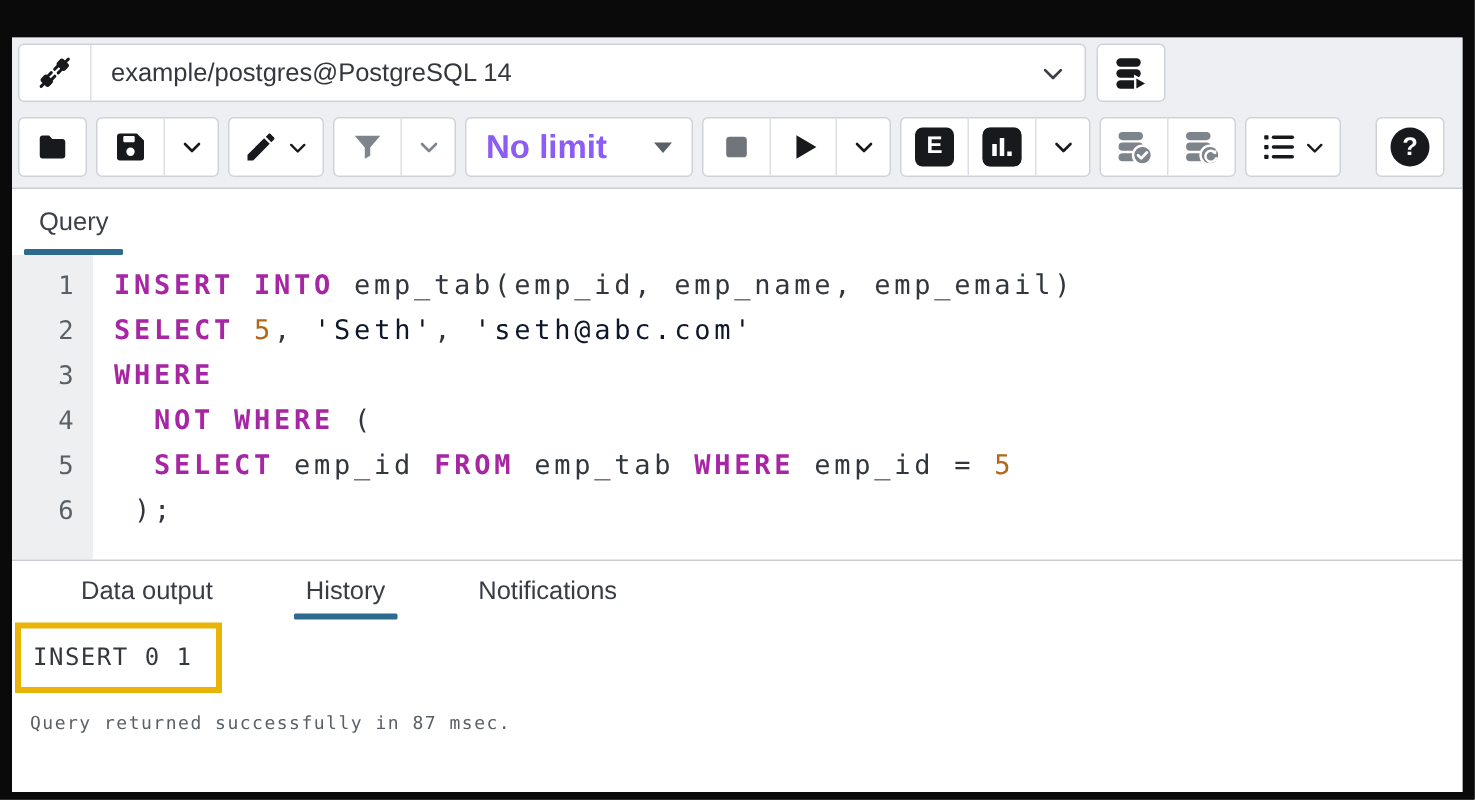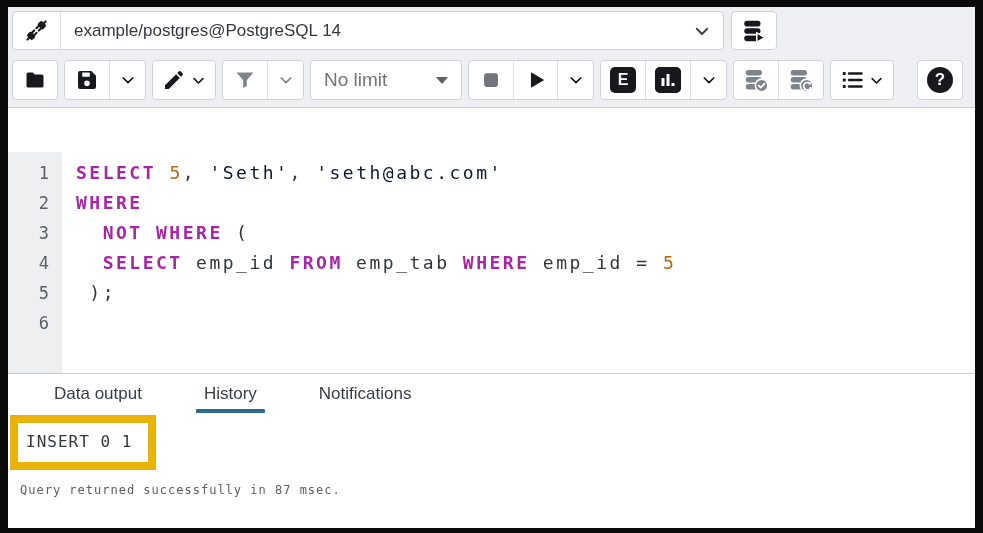--- a/index.html
+++ b/index.html
@@ -1,21 +1,21 @@
 <!DOCTYPE html>
 <html><head>
 <meta charset="utf-8">
 <style>
   * { box-sizing: border-box; margin: 0; padding: 0; }
   html,body { background:#000; }
   .screen {
     position: relative;
     width: 983px; height: 533px;
     background: #0a0a0a;
-    padding: 7px 8px 5px 8px;
+    padding: 25px 8px 5px 8px;
     font-family: "Liberation Sans", sans-serif;
   }
   .app {
     width: 100%; height: 100%;
     background: #fff;
     display: flex; flex-direction: column;
     overflow: hidden;
   }
 
   
@@ -63,21 +63,21 @@
   .tb-btn {
     min-width: 44px; padding: 0 9px;
     display: flex; align-items: center; justify-content: center; gap: 5px;
     background: none; border: none; cursor: pointer;
     color: #17191d; font-family: inherit;
   }
   .tb-btn.divided { border-left: 1px solid #dcdfe3; }
   .tb-btn.narrow { min-width: 36px; padding: 0 6px; }
   .tb-btn.disabled { color: #7e848b; cursor: default; }
   .limit-select { width: 150px; justify-content: space-between; padding: 0 13px; }
-  .limit-label { font-size: 19px; color: #737373; }
+  .limit-label { font-size: 22px; color: #8b5cf6; font-weight: bold; }
   .caret-solid {
     width: 0; height: 0;
     border-left: 6px solid transparent; border-right: 6px solid transparent;
     border-top: 7px solid #596066;
   }
   .e-badge, .chart-badge, .help-circle {
     width: 26px; height: 26px;
     background: #17191d; color: #fff;
     display: flex; align-items: center; justify-content: center;
     font-weight: bold; font-size: 16px;
@@ -149,21 +149,21 @@
   
   .messages {
     flex: 0 0 115px;
     background: #fff;
     padding: 2px 0 0 2px;
     font-family: "DejaVu Sans Mono", monospace;
     overflow: hidden;
   }
   .result-box {
     display: inline-block;
-    border: 8px solid #eab308;
+    border: 4px solid #eab308;
     padding: 9px 16px 11px 8px;
     margin-left: 0px;
   }
   .result-text { font-size: 16px; letter-spacing: 1px; color: #33383d; }
   .status-text {
     margin: 13px 0 0 10px;
     font-size: 12px; letter-spacing: 1px; color: #5a5f64;
   }
 
   svg { display: block; }
@@ -348,32 +348,34 @@
       </div>
 
       <div class="btn-group grp-help">
         <button class="tb-btn">
           <span class="help-circle">?</span>
         </button>
       </div>
     </div>
 
     <div class="qtabs">
+      <div class="qtab active">Query</div>
     </div>
 
     <div class="editor">
       <div class="gutter">
           <div>1</div>
           <div>2</div>
           <div>3</div>
           <div>4</div>
           <div>5</div>
           <div>6</div>
         </div>
       <div class="code">
+          <div class="code-line"><span class="tok-kw">INSERT INTO</span><span class="tok-id"> emp_tab(emp_id, emp_name, emp_email)</span></div>
           <div class="code-line"><span class="tok-kw">SELECT</span><span class="tok-id"> </span><span class="tok-num">5</span><span class="tok-id">, </span><span class="tok-str">'Seth'</span><span class="tok-id">, </span><span class="tok-str">'seth@abc.com'</span></div>
           <div class="code-line"><span class="tok-kw">WHERE</span></div>
           <div class="code-line"><span class="tok-id">  </span><span class="tok-kw">NOT WHERE</span><span class="tok-id"> (</span></div>
           <div class="code-line"><span class="tok-id">  </span><span class="tok-kw">SELECT</span><span class="tok-id"> emp_id </span><span class="tok-kw">FROM</span><span class="tok-id"> emp_tab </span><span class="tok-kw">WHERE</span><span class="tok-id"> emp_id = </span><span class="tok-num">5</span></div>
           <div class="code-line"><span class="tok-id"> );</span></div>
         </div>
     </div>
 
     <div class="otabs">
       <div class="otab">Data output</div>

